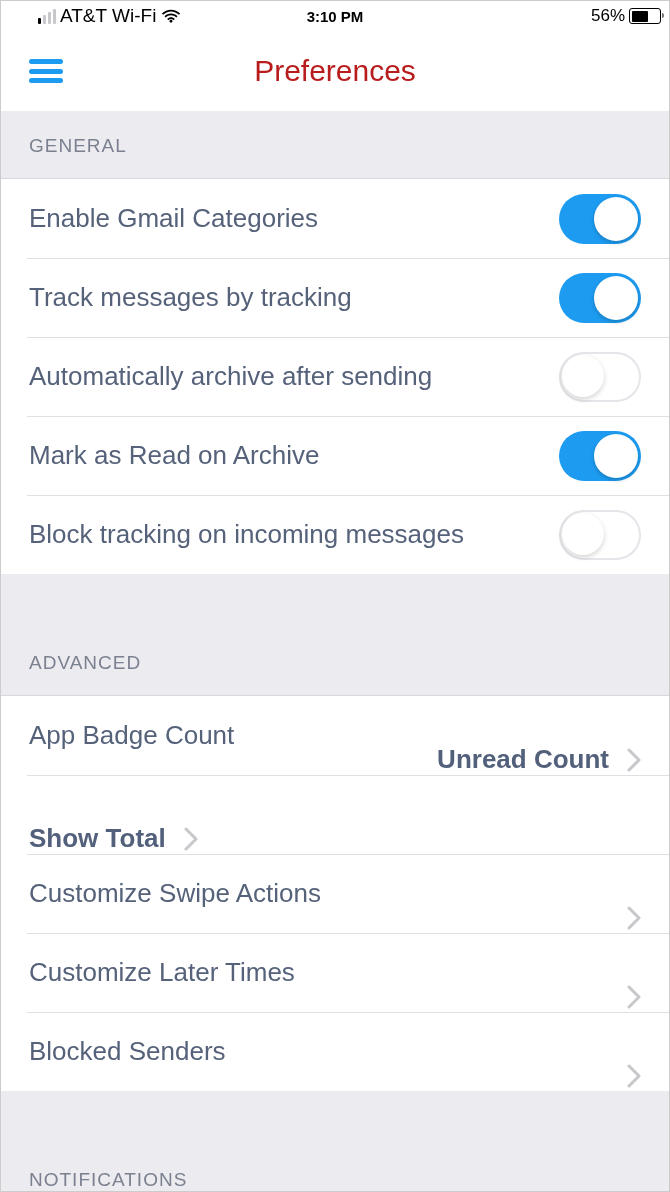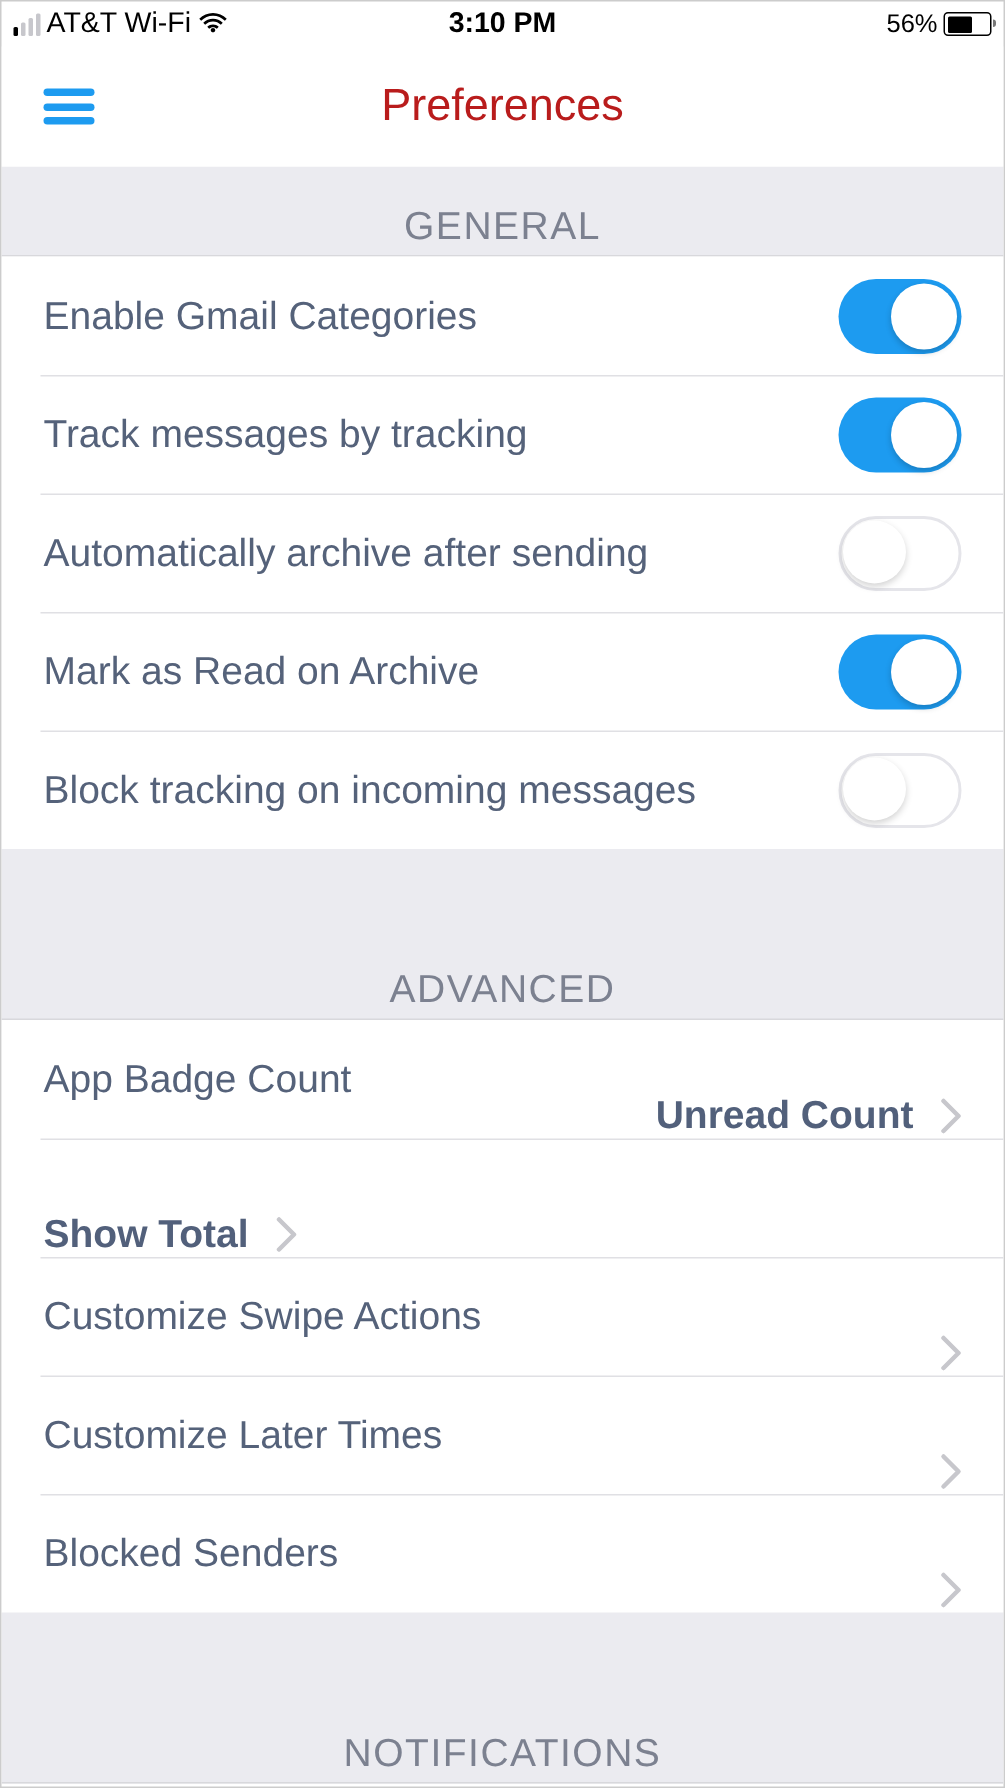--- a/index.html
+++ b/index.html
@@ -18,20 +18,21 @@
     }
     .status-bar {
       height: 30px;
       display: flex;
       align-items: center;
       justify-content: space-between;
       padding: 0 8px;
       font-size: 20px;
       font-weight: 600;
       color: #000;
+      margin-left: 29px;
     }
     .status-left {
       display: flex;
       align-items: center;
       gap: 4px;
     }
     .status-right {
       display: flex;
       align-items: center;
       gap: 4px;
@@ -56,21 +57,21 @@
       font-weight: 400;
     }
     .wifi-icon svg {
       width: 22px;
       height: 16px;
     }
     .time {
       position: absolute;
       left: 50%;
       transform: translateX(-50%);
-      font-size: 19px;
+      font-size: 15px;
       font-weight: 600;
     }
     .battery-pct {
       font-size: 17px;
       font-weight: 400;
     }
     .battery-icon {
       width: 32px;
       height: 16px;
       border: 1.5px solid #000;
@@ -124,26 +125,25 @@
       background: #1d9bf0;
       border-radius: 3px;
     }
     .page-title {
       font-size: 30px;
       color: #b91c1c;
       font-weight: 400;
     }
     .section-header {
       background: #ebebf0;
-      padding: 40px 28px 4px 28px;
-      font-size: 26px;
+      padding: 40px 28px 21px 28px;
+      font-size: 19px;
       color: #7c8190;
       letter-spacing: 1px;
       border-bottom: 1px solid #d8d8dc;
-      text-align: center;
     }
     .section-header.first {
       padding-top: 24px;
     }
     .section-header.tall {
       padding-top: 78px;
     }
     .list {
       background: #fff;
     }

